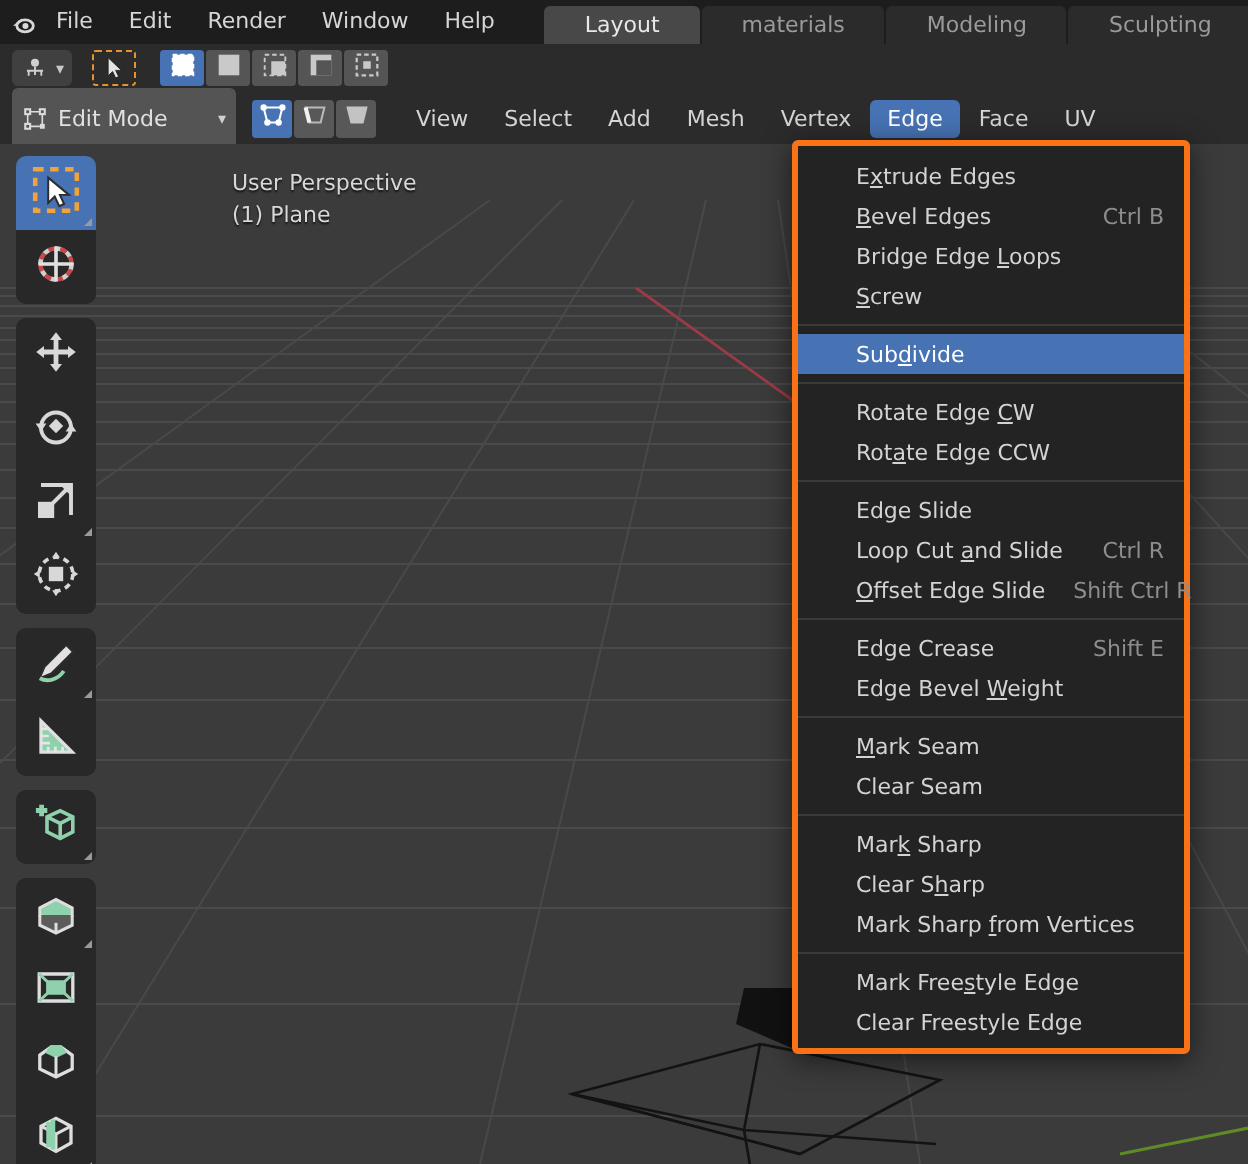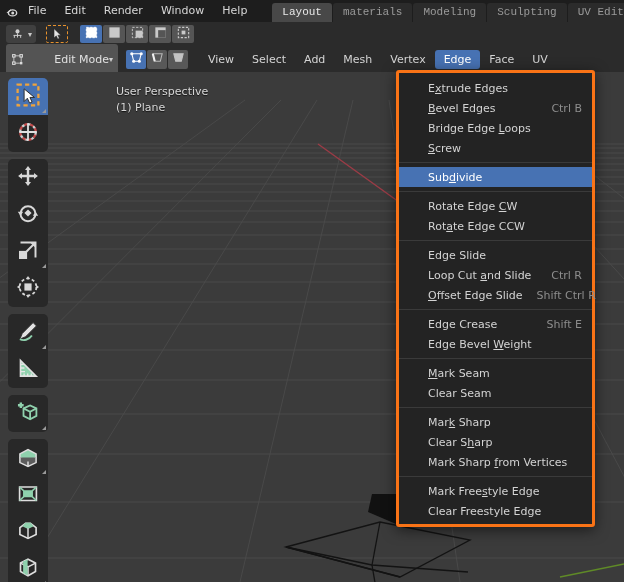--- a/index.html
+++ b/index.html
@@ -41,26 +41,25 @@
   .tabs {
     display: flex; align-items: flex-end;
     height: 22px;
     margin-left: 16px;
   }
   .tab {
     font-size: 11px;
     color: #9a9a9a;
     height: 19px;
     line-height: 19px;
-    padding: 0 10px;
+    padding: 0 20px;
     background: #2b2b2b;
     margin-right: 1px;
     white-space: nowrap;
     border-radius: 3px 3px 0 0;
-    font-family: Liberation Mono, monospace;
   }
   .tab.active {
     background: #484848;
     color: #e8e8e8;
   }
 
   
   .toolsettings {
     position: absolute; left: 0; top: 22px;
     width: 624px; height: 24px;
@@ -108,21 +107,20 @@
   }
   .mode-select {
     display: flex; align-items: center;
     height: 31px;
     min-width: 112px;
     background: #545454;
     border-radius: 3px;
     padding: 0 5px;
     margin-right: 8px;
     box-sizing: border-box;
-    text-align: right;
   }
   .mode-select .label {
     color: #e0e0e0; font-size: 11px;
     margin-left: 5px; flex: 1;
     white-space: nowrap;
   }
   .mode-select .chev { color: #d0d0d0; font-size: 8px; }
   .selmode-group { display: flex; margin-right: 10px; }
   .selmode-btn {
     width: 20px; height: 19px;

